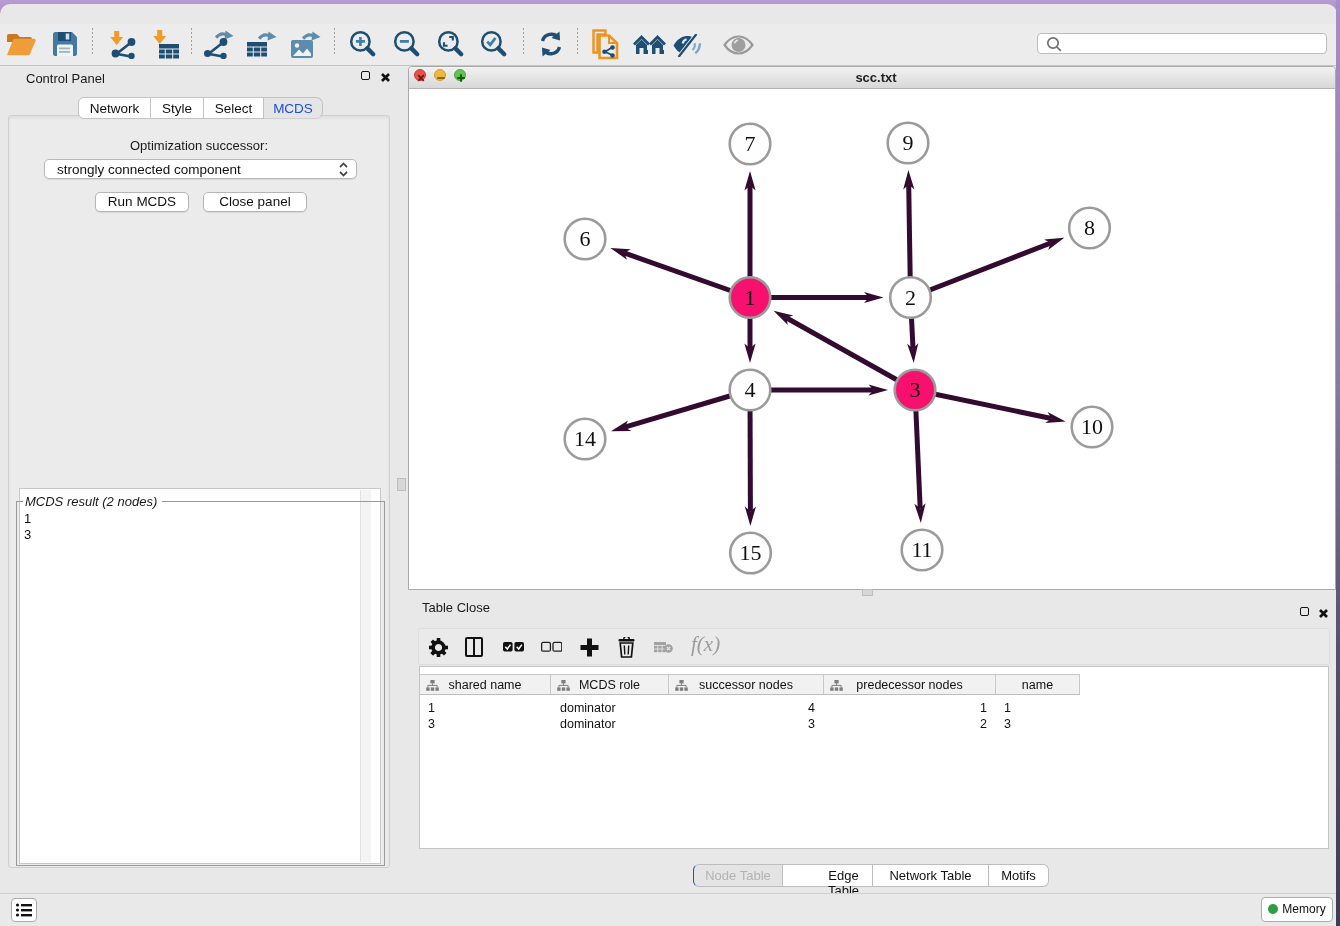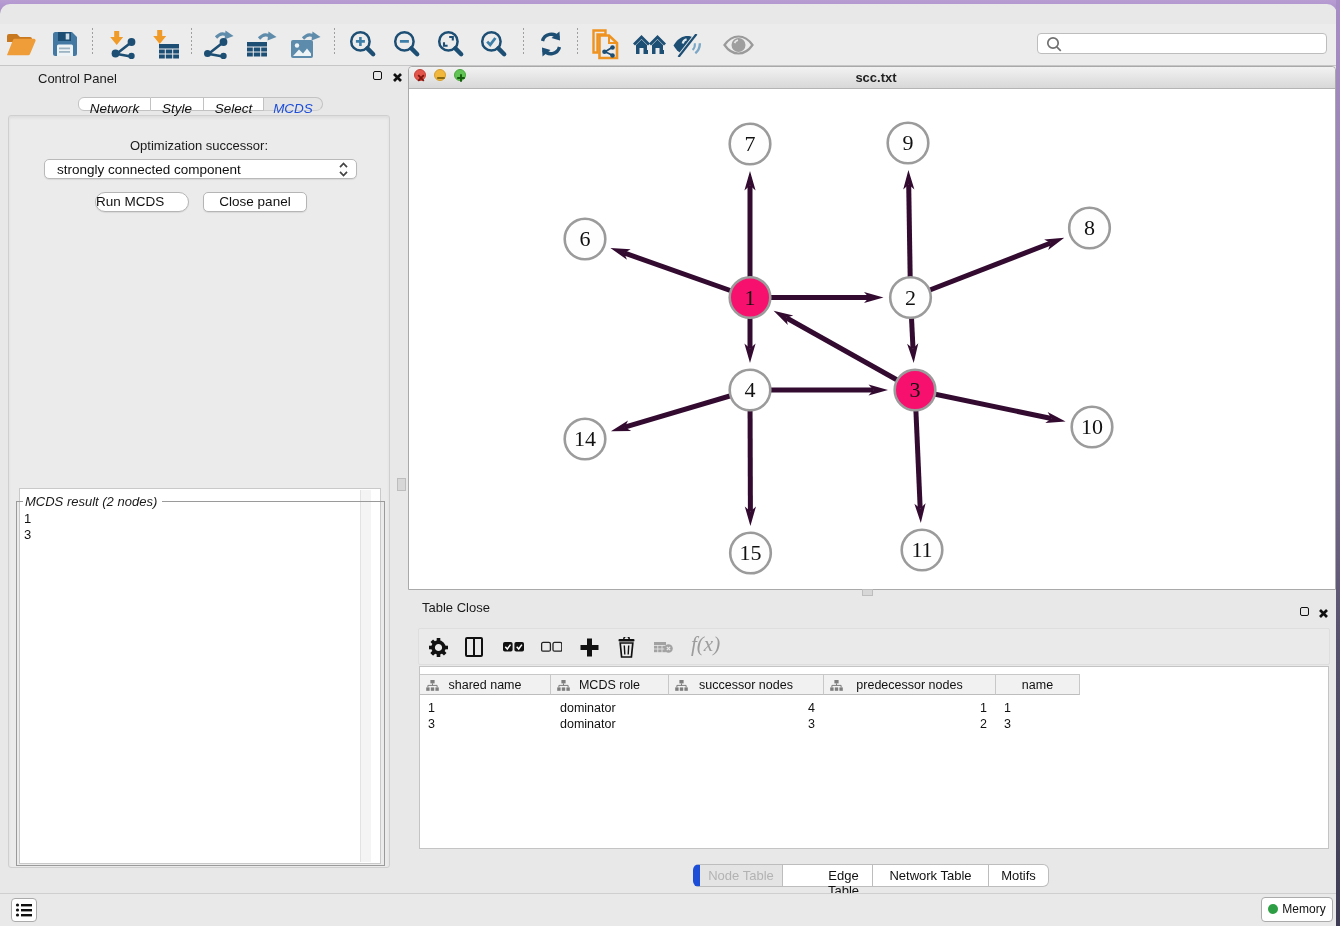--- a/index.html
+++ b/index.html
@@ -22,30 +22,30 @@
     color:#b2b2b2; font-size:13px; }
   #toolbar { left:0; top:20px; width:1337px; height:42px; background:#ececec;
     border-bottom:1px solid #c6c6c6; }
   .tsep { position:absolute; top:4px; width:1px; height:26px;
     background-image:linear-gradient(#9f9f9f 40%, rgba(0,0,0,0) 0%);
     background-size:1px 4px; }
   #searchbox { position:absolute; left:1037px; top:9px; width:290px; height:21px;
     background:#fff; border:1px solid #bdbdbd; border-radius:4px; }
   
   #cpanel { left:4px; top:58px; width:390px; height:829px; }
-  #cpanel-head { position:absolute; left:12px; top:0; width:100%; height:30px;text-align:center; }
+  #cpanel-head { position:absolute; left:0; top:0; width:100%; height:30px;text-align:center; }
   #cpanel-title { position:absolute; left:22px; top:9px; font-size:13px; color:#1a1a1a; }
   .wicon-sq { position:absolute; width:9px; height:9px; border:1.6px solid #111; border-radius:2px; }
   .wicon-x { position:absolute; width:11px; height:11px; }
   #cpanel-content { position:absolute; left:4px; top:53px; width:382px; height:753px;
     background:#ebebeb; border:1px solid #cfcfcf; border-radius:3px;
     box-shadow:inset 0 2px 3px rgba(0,0,0,0.06); }
   .tabrow { position:absolute; display:flex; }
   .tab { font-size:13.5px; color:#111; background:#fff; border:1px solid #c2c2c2;
-    border-left:none; padding-top:3px; height:14px; text-align:center;font-style:italic; }
+    border-left:none; padding-top:3px; height:22px; text-align:center; }
   .tab.first { border-left:1px solid #c2c2c2; border-radius:6px 0 0 6px; }
   .tab.sel { background:#e5e5e5; color:#1d4ed8; border-radius:0 7px 7px 0; border-bottom-color:#cfcfcf; }
   
   #netwin { left:408px; top:62px; width:928px; height:524px; background:#fff;
     border:1px solid #a9a9a9; border-radius:4px 4px 0 0; }
   #netwin-title { position:absolute; left:0; top:0; width:100%; height:22px;
     background:linear-gradient(#f2f2f2,#d8d8d8); border-bottom:1px solid #b4b4b4;
     border-radius:4px 4px 0 0; }
   #netwin-title .t { position:absolute; width:100%; text-align:center; top:3px;
     font-size:13px; font-weight:bold; color:#222; }
@@ -58,21 +58,21 @@
   #tablebox { position:absolute; left:11px; top:69px; width:910px; height:183px;
     background:#fff; border:1px solid #c4c4c4; }
   .th { position:absolute; top:7px; height:21px; background:#f1f1f1;
     border-right:1px solid #c8c8c8; border-top:1px solid #c8c8c8; border-bottom:1px solid #bdbdbd;
     font-size:12.5px; color:#111; text-align:center; line-height:21px; }
   .td { position:absolute; font-size:12.5px; color:#111; height:16px; line-height:16px; }
   
   #btabs { left:693px; top:860px; display:flex; }
   .btab { font-size:13px; color:#111; background:#fff; border:1px solid #bdbdbd;
     border-left:none; height:23px; padding-top:3px; text-align:center; }
-  .btab.first { border-left:7px solid #1d4ed8; border-radius:6px 0 0 6px; }
+  .btab.first { border-left:1px solid #1d4ed8; border-radius:6px 0 0 6px; }
   .btab.last { border-radius:0 6px 6px 0; }
   .btab.sel { background:#e4e4e4; color:#b3b3b3; }
   
   #statusbar { left:0; top:889px; width:1337px; height:37px; background:#e9e9e9;
     border-top:1px solid #cfcfcf; }
   #memory-btn { position:absolute; right:4px; top:3px; width:72px; height:25px;
     background:#fff; border:1px solid #ababab; border-radius:4px; font-size:12px;
     color:#111; text-align:center; line-height:23px; }
   #list-btn { position:absolute; left:11px; top:4px; width:26px; height:24px;
     background:#fff; border:1px solid #ababab; border-radius:4px; }
@@ -227,21 +227,21 @@
         <div class="tab sel" style="width:59px;">MCDS</div>
       </div>
       <div class="abs" style="left:0;top:76px;width:390px;text-align:center;font-size:13px;color:#1a1a1a;">Optimization successor:</div>
       <div class="abs" style="left:40px;top:97px;width:313px;height:20px;background:#fff;border:1px solid #b9b9b9;border-radius:5px;box-shadow:0 1px 1px rgba(0,0,0,0.08);">
         <span style="position:absolute;left:12px;top:2px;font-size:13.5px;color:#111;">strongly connected component</span>
         <svg width="11" height="15" viewBox="0 0 11 15" style="position:absolute;right:7px;top:2px;">
           <path d="M2 5.2 L5.5 1.5 L9 5.2" fill="none" stroke="#444" stroke-width="1.7"></path>
           <path d="M2 9.8 L5.5 13.5 L9 9.8" fill="none" stroke="#444" stroke-width="1.7"></path>
         </svg>
       </div>
-      <div class="abs" style="left:91px;top:130px;width:94px;height:20px;background:#fff;border:1px solid #b5b5b5;border-radius:10px;font-size:13.5px;color:#111;line-height:18px;box-shadow:0 1px 1px rgba(0,0,0,0.08);">Run MCDS</div>
+      <div class="abs" style="left:91px;top:130px;width:94px;height:20px;background:#fff;border:1px solid #b5b5b5;border-radius:5px;font-size:13.5px;color:#111;text-align:center;line-height:18px;box-shadow:0 1px 1px rgba(0,0,0,0.08);">Run MCDS</div>
       <div class="abs" style="left:199px;top:130px;width:104px;height:20px;background:#fff;border:1px solid #b5b5b5;border-radius:5px;font-size:13.5px;color:#111;text-align:center;line-height:18px;box-shadow:0 1px 1px rgba(0,0,0,0.08);">Close panel</div>
       <div class="abs" style="left:15px;top:426px;width:362px;height:376px;background:#fff;border:1px solid #c9c9c9;"></div>
       <div class="abs" style="left:356px;top:428px;width:11px;height:372px;background:#f4f4f4;border-left:1px solid #e2e2e2;"></div>
       <div class="abs" style="left:12px;top:439px;width:7px;height:1px;background:#9a9a9a;"></div>
       <div class="abs" style="left:158px;top:439px;width:223px;height:1px;background:#9a9a9a;"></div>
       <div class="abs" style="left:12px;top:440px;width:1px;height:364px;background:#9a9a9a;"></div>
       <div class="abs" style="left:380px;top:440px;width:1px;height:364px;background:#9a9a9a;"></div>
       <div class="abs" style="left:12px;top:803px;width:369px;height:1px;background:#9a9a9a;"></div>
       <div class="abs" style="left:21px;top:432px;font-size:13px;color:#1a1a1a;font-style:italic;">MCDS result (2 nodes)</div>
       <div class="abs" style="left:20px;top:449px;font-size:13px;color:#111;line-height:16px;">1<br>3</div>

